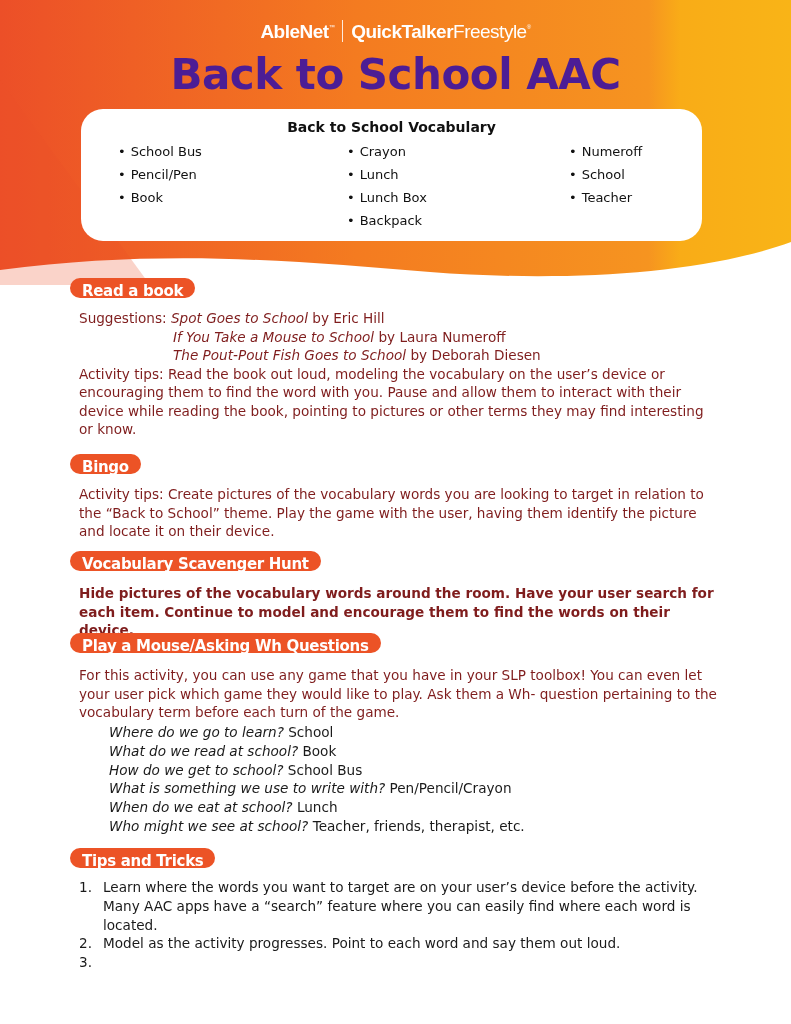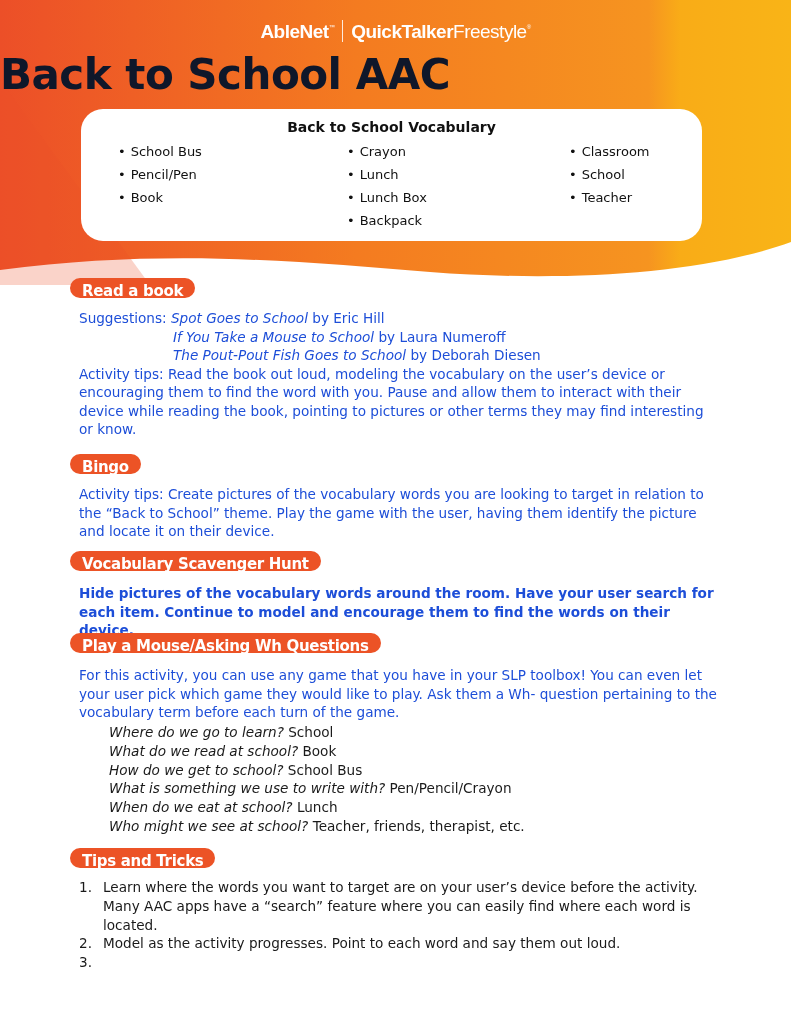--- a/index.html
+++ b/index.html
@@ -17,22 +17,22 @@
     position: absolute; top: 20px; left: 0; width: 791px;
     text-align: center; color: #fff; font-family: "Liberation Sans", sans-serif;
     font-size: 19px; letter-spacing: -0.5px;
   }
   .brand .ablenet { font-weight: bold; }
   .brand .sep { display: inline-block; width: 1px; height: 22px; background: rgba(255,255,255,0.85); vertical-align: -4px; margin: 0 8px; }
   .brand .qt { font-weight: bold; }
   .brand .fs { font-weight: normal; }
   .brand sup { font-size: 6px; vertical-align: 9px; }
   .title {
-    position: absolute; top: 50px; left: 0; width: 791px; text-align: left;
-    color: #0f172a; font-family: "DejaVu Sans", sans-serif; font-weight: bold;
+    position: absolute; top: 50px; left: 0; width: 791px; text-align: center;
+    color: #4c1d95; font-family: "DejaVu Sans", sans-serif; font-weight: bold;
     font-size: 42px; letter-spacing: -0.5px;
   }
   .vocab-card {
     position: absolute; left: 81px; top: 109px; width: 621px; height: 132px;
     background: #fff; border-radius: 22px;
   }
   .vocab-title {
     position: absolute; top: 10px; left: 0; width: 100%; text-align: center;
     font-weight: bold; font-size: 14px; color: #111;
   }
@@ -43,21 +43,21 @@
   .col2 { left: 266px; }
   .col3 { left: 488px; }
 
   .pill {
     position: absolute; left: 70px; height: 20px; border-radius: 13px;
     background: #ec5326; color: #fff; font-weight: bold; font-size: 15px;
     line-height: 26px; padding: 0 12px; white-space: nowrap; letter-spacing: -0.3px;
   }
   .para {
     position: absolute; left: 79px; width: 640px; font-size: 13.6px;
-    line-height: 18.5px; color: #1d4ed8; margin: 0;
+    line-height: 18.5px; color: #7f1d1d; margin: 0;
   }
   .indent { padding-left: 94px; }
   em { font-style: italic; }
   .wh { position: absolute; left: 109px; margin: 0; padding: 0; list-style: none; }
   .wh li { font-size: 13.6px; line-height: 18.8px; }
   .tips { position: absolute; left: 79px; width: 640px; margin: 0; padding: 0; list-style: none; }
   .tips li { font-size: 13.6px; line-height: 18.8px; padding-left: 24px; position: relative; }
   .tips li .num { position: absolute; left: 0; top: 0; }
 </style>
 </head>
@@ -91,21 +91,21 @@
       <li>Pencil/Pen</li>
       <li>Book</li>
     </ul>
     <ul class="vocab-col col2">
       <li>Crayon</li>
       <li>Lunch</li>
       <li>Lunch Box</li>
       <li>Backpack</li>
     </ul>
     <ul class="vocab-col col3">
-      <li>Classroom</li>
+      <li>Numeroff</li>
       <li>School</li>
       <li>Teacher</li>
     </ul>
   </div>
 </div>
 
 <div class="pill" style="top:278px;">Read a book</div>
 <div class="para" style="top:309px;">
   <div><span>Suggestions:</span> <em>Spot Goes to School</em><span> by Eric Hill</span></div>
   <div class="indent"><em>If You Take a Mouse to School</em><span> by Laura Numeroff</span></div>

